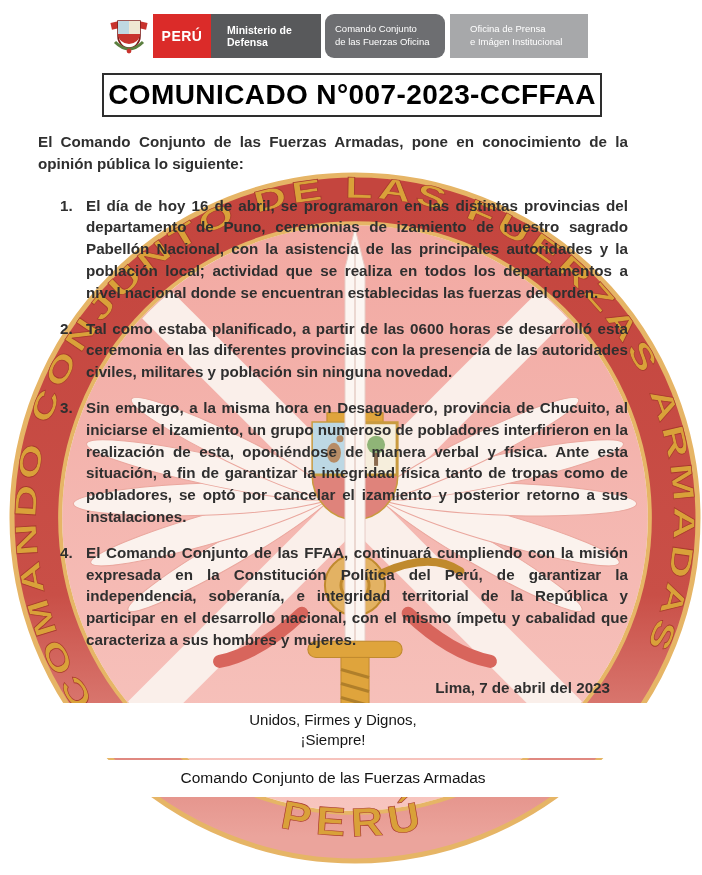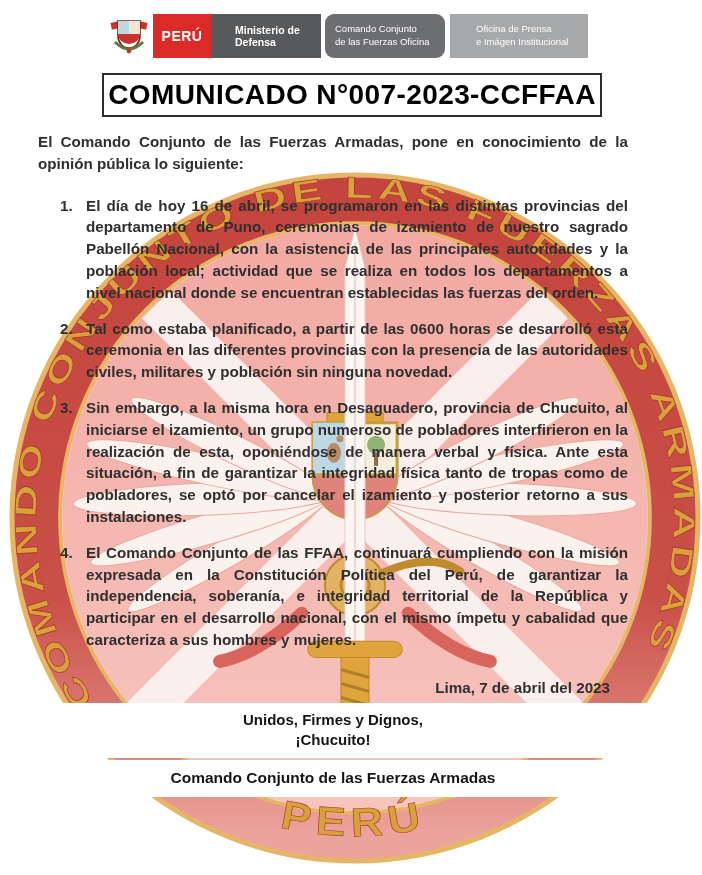--- a/index.html
+++ b/index.html
@@ -10,23 +10,23 @@
 
   
   .watermark { position:absolute; left:9px; top:172px; width:692px; height:692px; z-index:0; }
 
   
   .gov-header { position:absolute; top:14px; left:110px; height:44px; display:flex; align-items:stretch; z-index:2; }
   .arms { width:38px; height:44px; margin-right:5px; flex:none; }
   .hbox { color:#fff; display:flex; flex-direction:column; justify-content:center; box-sizing:border-box; }
   .hbox .l1,.hbox .l2 { display:block; }
   .hbox.red  { background:#DB2B29; width:58px; align-items:center; font-weight:bold; font-size:14px; letter-spacing:.5px; }
-  .hbox.dark { background:#58595B; width:110px; font-weight:bold; font-size:10.5px; padding-left:24px; }
+  .hbox.dark { background:#58595B; width:110px; font-weight:bold; font-size:10.5px; padding-left:16px; }
   .hbox.mid  { background:#6D6E71; width:120px; font-size:9.5px; line-height:1.35; padding-left:10px; margin-left:4px;border-radius:9px; }
-  .hbox.light{ background:#A7A8AA; width:138px; font-size:9.5px; line-height:1.35; padding-left:26px; margin-left:5px; }
+  .hbox.light{ background:#A7A8AA; width:138px; font-size:9.5px; line-height:1.35; padding-left:20px; margin-left:5px; }
 
   
   .title-box {
     position:absolute; top:73px; left:102px; width:496px; height:40px; z-index:2;
     border:2px solid #2e2e2e; display:flex; align-items:center; justify-content:center;
     font-size:28px; font-weight:bold; color:#000; letter-spacing:.4px;
   }
 
   
   .body-text { position:absolute; left:38px; top:131px; width:590px; z-index:1;
@@ -34,21 +34,21 @@
   .intro { text-align:justify; margin:0 0 20px 0; }
   .items { margin:0; padding:0; list-style:none; }
   .item { display:flex; margin:0 0 14px 0; padding-left:22px; }
   .item .num { width:26px; flex:none; }
   .item .txt { flex:1; text-align:justify; }
   .dateline { margin:26px 18px 0 0; text-align:right; }
 
   
   .motto, .org {
     position:absolute; left:0; width:666px; z-index:1; background:#ffffff;
-    text-align:center; font-weight:bold; color:#151515;
+    text-align:center; font-weight:normal; color:#151515;
   }
   .motto { top:703px; padding:7px 0 8px 0; font-size:15px;   line-height:20px; }
   .org   { top:760px; padding:8px 0 9px 0; font-size:15.5px; line-height:20px; }
 </style>
 </head>
 <body>
 
 <div class="page">
 
   <svg class="watermark" viewBox="0 0 690 690" aria-hidden="true">
@@ -179,20 +179,20 @@
       <li class="item">
         <span class="num">4.</span>
         <div class="txt">El Comando Conjunto de las FFAA, continuará cumpliendo con la misión expresada en la Constitución Política del Perú, de garantizar la independencia, soberanía, e integridad territorial de la República y participar en el desarrollo nacional, con el mismo ímpetu y cabalidad que caracteriza a sus hombres y mujeres.</div>
       </li>
     </ol>
     <p class="dateline">Lima, 7 de abril del 2023</p>
   </div>
 
   <div class="motto">
     <span class="l1">Unidos, Firmes y Dignos,</span><br>
-    <span class="l2">¡Chucuito!</span>
+    <span class="l2">¡Siempre!</span>
   </div>
 
   <div class="org">
     <span class="l1">Comando Conjunto de las Fuerzas Armadas</span><br>
   </div>
 
 </div>
 
 </body></html>

